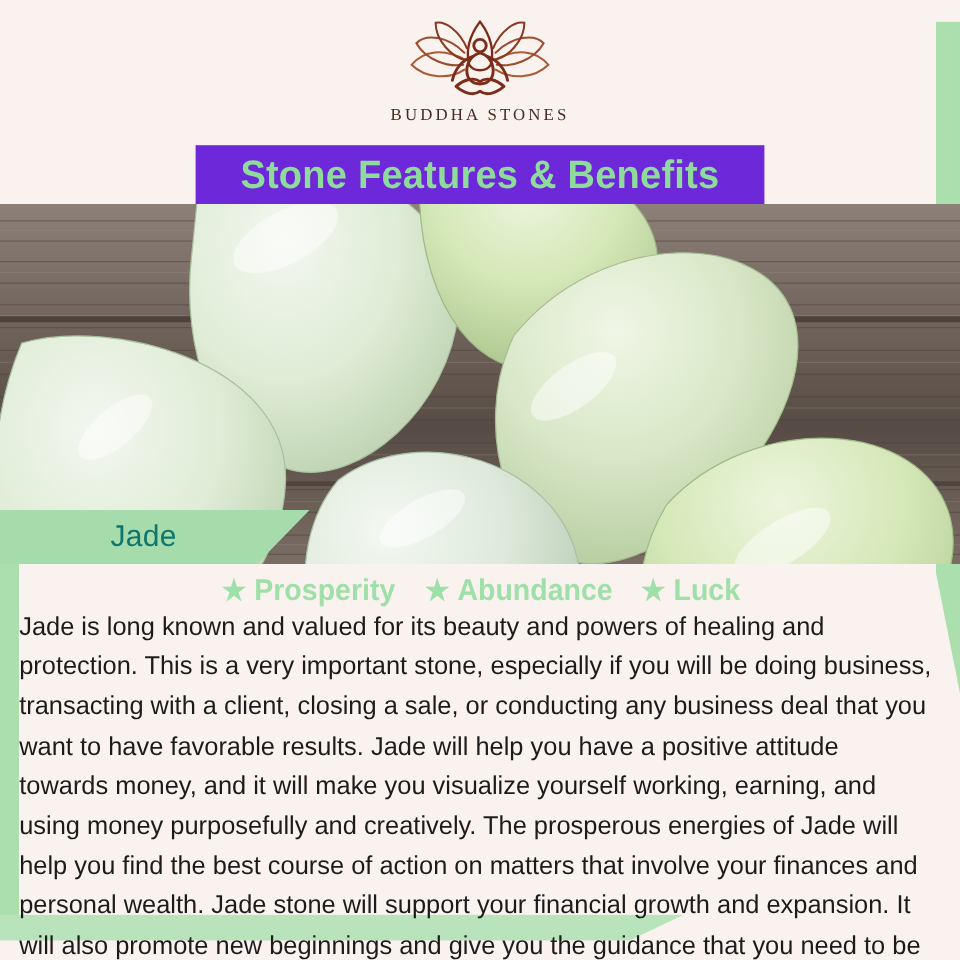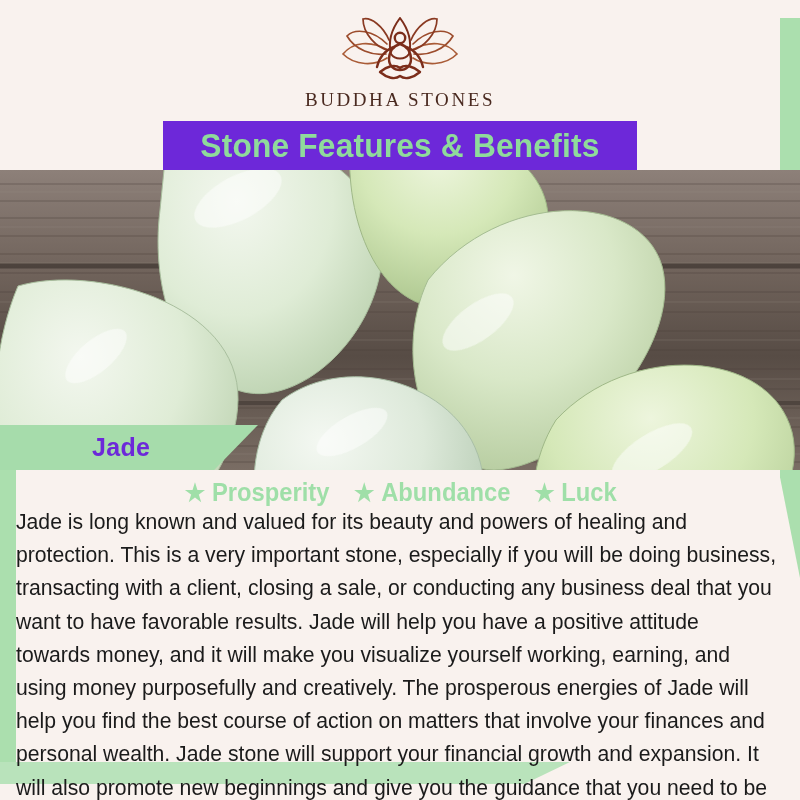--- a/index.html
+++ b/index.html
@@ -61,21 +61,21 @@
   }
   .lotus-wrap {
     display: block;
     margin: 0 auto;
     width: 150px;
     height: 72px;
   }
   .brand-name {
     margin-top: 3px;
     font-family: "Liberation Serif", serif;
-    font-size: 19px;
+    font-size: 14px;
     letter-spacing: 2.6px;
     color: #4a2a20;
     font-weight: 400;
   }
 
   
   .title-banner {
     position: absolute;
     left: 163px;
     top: 121px;
@@ -119,23 +119,23 @@
     top: 425px;
     width: 258px;
     height: 45px;
     background: #a6dcab;
     clip-path: polygon(0 0, 100% 0, 83% 100%, 0 100%);
     display: flex;
     align-items: center;
   }
   .stone-label-text {
     margin-left: 92px;
-    color: #6d28d9;
+    color: #0f766e;
     font-size: 25px;
-    font-weight: bold;
+    font-weight: normal;
     letter-spacing: 0.3px;
   }
 
   
   .benefits {
     position: absolute;
     left: 0;
     top: 478px;
     width: 800px;
     display: flex;

